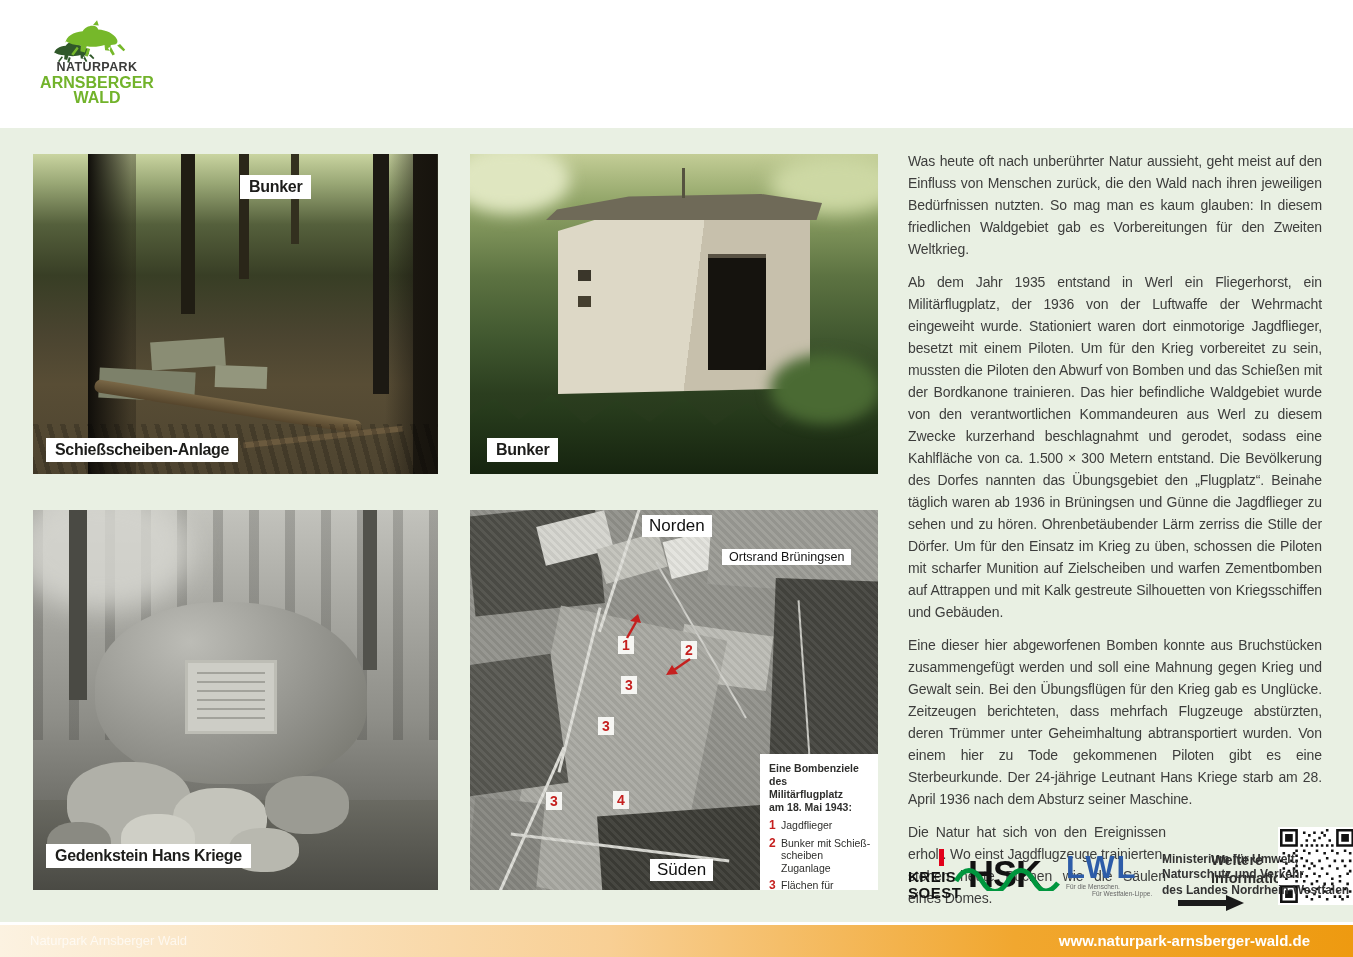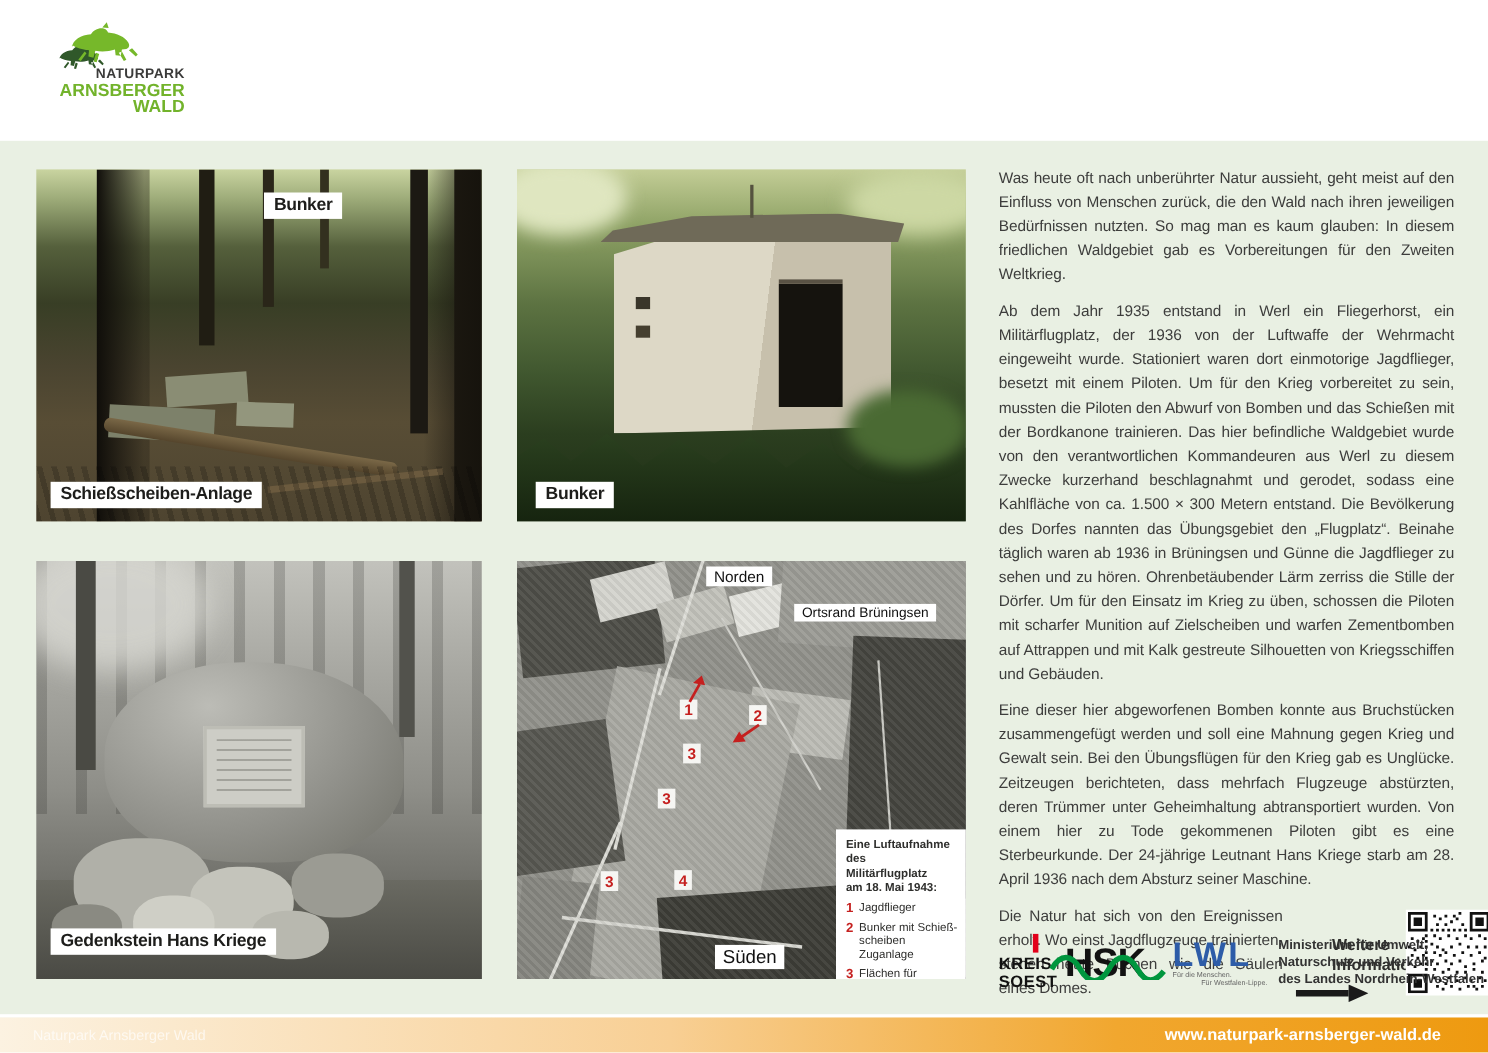--- a/index.html
+++ b/index.html
@@ -7,41 +7,41 @@
         font-family:"Liberation Sans",sans-serif;color:#3d3d3c;}
   
   .header{position:absolute;top:0;left:0;width:1353px;height:128px;background:#fff;}
   .header-band{position:absolute;left:181px;top:8px;width:1172px;height:110px;
       background:linear-gradient(90deg,#ec9212 0%,#efa02c 30%,#f4bd6b 58%,#f9dcb4 85%,#fbe9cf 100%);}
   .main-title{position:absolute;left:34px;top:0;height:110px;line-height:112px;white-space:nowrap;
       font-size:92px;font-weight:bold;color:#fff;letter-spacing:-3px;
       transform:scaleX(.78);transform-origin:left center;}
   .np-logo{position:absolute;left:26px;top:18px;width:146px;}
   .np-logo svg{display:block;margin-left:6px;}
-  .np-text{text-align:right;margin-top:-8px;line-height:15px;padding-right:4px;}
+  .np-text{text-align:center;margin-top:-8px;line-height:15px;padding-right:4px;}
   .np-l1{font-size:12.5px;font-weight:bold;color:#3b3b3a;letter-spacing:.4px;}
   .np-l2,.np-l3{font-size:16px;font-weight:bold;color:#72b32b;}
   .wkt{position:absolute;right:42px;top:38px;width:140px;font-family:"Liberation Serif",serif;}
   .wkt-l1,.wkt-l2{font-size:27px;line-height:27px;font-weight:bold;color:#2c2c24;}
   .wkt-sub{font-size:14px;color:#8d8d86;margin-top:4px;}
   .wkt-ring{position:absolute;right:0;top:-12px;}
   
   .content{position:absolute;top:128px;left:0;width:1353px;height:797px;background:#e9f0e3;}
   .photo{position:absolute;overflow:hidden;background:#888;}
   .photo i,.patches i{position:absolute;display:block;}
   .badge{position:absolute;background:#fff;color:#1d1d1b;font-weight:bold;font-size:16px;
       padding:3px 9px;letter-spacing:-.3px;white-space:nowrap;}
   
   .ph1{left:33px;top:26px;width:405px;height:320px;}
   .ph2{left:470px;top:26px;width:408px;height:320px;}
   .ph3{left:33px;top:382px;width:405px;height:380px;}
   .map{left:470px;top:382px;width:408px;height:380px;background:#91918b;}
   
   .maplabel{position:absolute;background:#fff;color:#111;padding:1px 7px;white-space:nowrap;}
-  .lbl-nord{left:172px;top:5px;font-size:14px;}
+  .lbl-nord{left:172px;top:5px;font-size:17px;}
   .lbl-orts{left:252px;top:39px;font-size:12.5px;}
   .lbl-sued{left:180px;top:349px;font-size:17px;}
   .marker{position:absolute;background:rgba(252,252,250,.92);color:#c5201f;font-weight:bold;
       font-size:14px;line-height:18px;padding:0 4px;}
   .map-arrow{position:absolute;}
   
   .legend{position:absolute;left:290px;top:244px;width:104px;background:#fff;padding:8px 7px 9px 9px;}
   .legend-title{font-size:10.5px;line-height:13px;color:#2e2e2c;font-weight:600;}
   .legend-item{display:flex;margin-top:5px;font-size:10.5px;line-height:12.5px;color:#2e2e2c;}
   .legend-num{color:#c5201f;font-weight:bold;font-size:12px;width:12px;flex:none;}
@@ -208,21 +208,21 @@
         <path d="M5 26L14 10" stroke="#c5201f" stroke-width="2.5" fill="none"></path>
         <path d="M16 2l-8 7 11 2z" fill="#c5201f"></path>
       </svg>
       <svg class="map-arrow" style="left:192px;top:146px;" width="32" height="22" viewBox="0 0 32 22">
         <path d="M28 3L12 14" stroke="#c5201f" stroke-width="2.5" fill="none"></path>
         <path d="M4 19l12-1-6-9z" fill="#c5201f"></path>
       </svg>
 
       <div class="legend">
         <div class="legend-title">
-          <div>Eine Luftaufnahme des</div>
+          <div>Eine Bombenziele des</div>
           <div>Militärflugplatz</div>
           <div>am 18. Mai 1943:</div>
         </div>
         <div class="legend-item">
           <span class="legend-num">1</span>
           <span class="legend-text">Jagdflieger</span>
         </div>
         <div class="legend-item">
           <span class="legend-num">2</span>
           <span class="legend-text">Bunker mit Schieß-scheiben Zuganlage</span>

